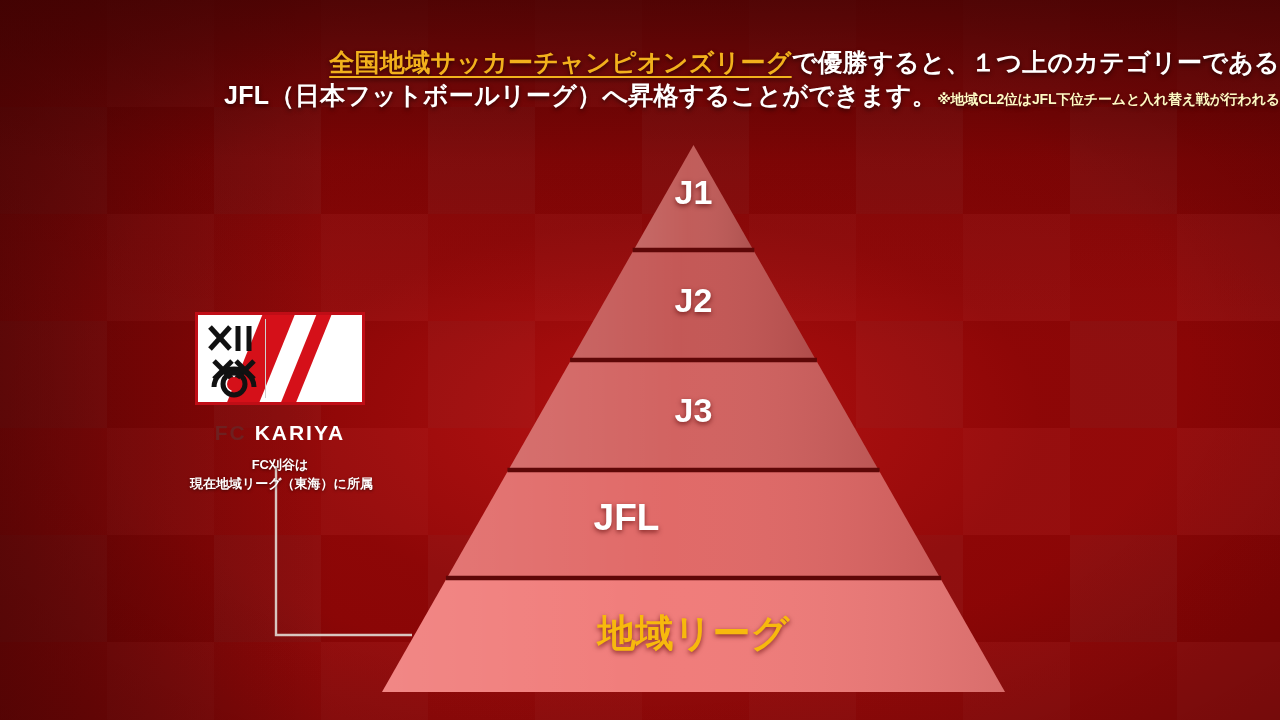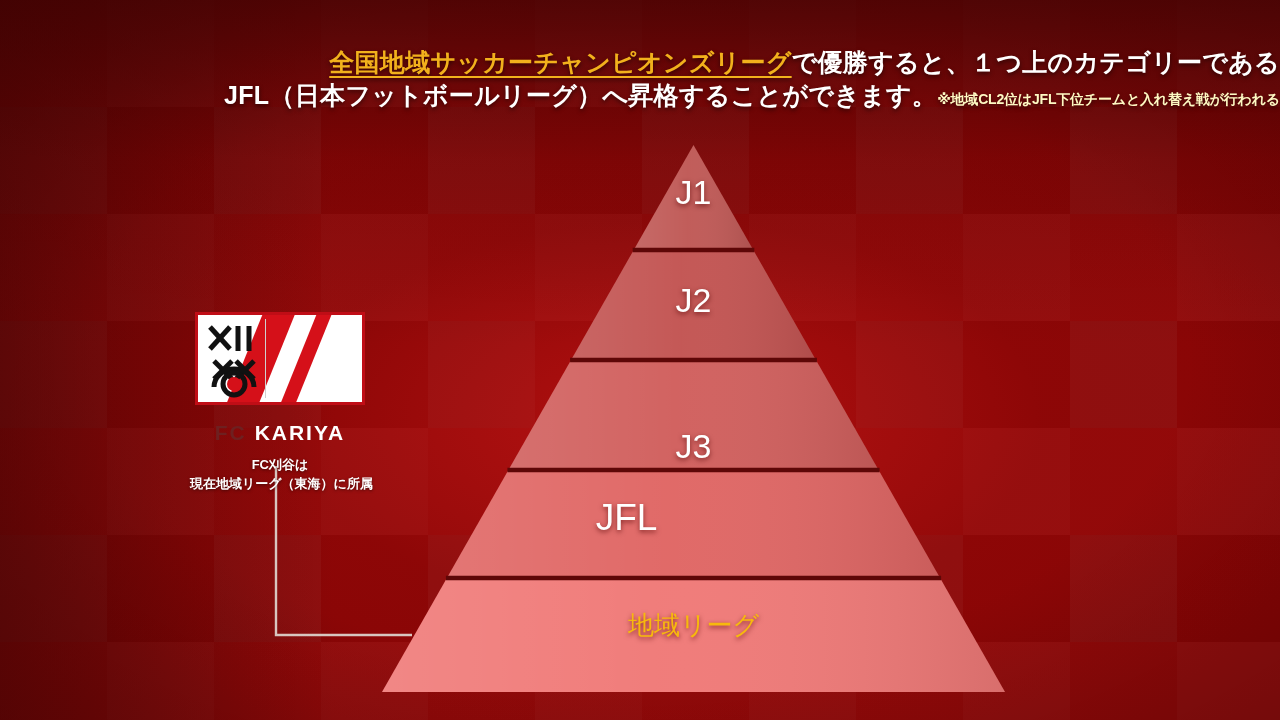--- a/index.html
+++ b/index.html
@@ -84,21 +84,21 @@
 
   
   #pyramid {
     position: absolute;
     left: 0;
     top: 0;
   }
   .tier-label {
     position: absolute;
     text-align: center;
-    font-weight: 400;
+    font-weight: 700;
     color: #ffffff;
     text-shadow: 0 2px 5px rgba(80,0,0,.65);
     pointer-events: none;
     white-space: nowrap;
   }
   .tier-label.gold {
     color: #f7b90d;
     text-shadow: 0 2px 5px rgba(90,0,0,.7);
   }
 
@@ -224,23 +224,23 @@
     <g id="pyramid-dividers">
         <line x1="632.7056672760511" y1="250" x2="754.2943327239489" y2="250" stroke="#5e0707" stroke-width="4.5"></line>
         <line x1="570.0639853747715" y1="360" x2="816.9360146252285" y2="360" stroke="#5e0707" stroke-width="4.5"></line>
         <line x1="507.42230347349175" y1="470" x2="879.5776965265082" y2="470" stroke="#5e0707" stroke-width="4.5"></line>
         <line x1="445.91956124314447" y1="578" x2="941.0804387568555" y2="578" stroke="#5e0707" stroke-width="4.5"></line>
       </g>
   </svg>
   <div id="pyramid-labels">
       <div class="tier-label" style="font-size: 34px; left: 0px; width: 1280px; top: 173.02px; text-align: center; text-indent: 107px;">J1</div>
       <div class="tier-label" style="font-size: 34px; left: 0px; width: 1280px; top: 280.52px; text-align: center; text-indent: 107px;">J2</div>
-      <div class="tier-label" style="font-size: 34px; left: 0px; width: 1280px; top: 390.52px; text-align: center; text-indent: 107px; margin-top: 36px;">J3</div>
+      <div class="tier-label" style="font-size: 34px; left: 0px; width: 1280px; top: 390.52px; text-align: center; text-indent: 107px;">J3</div>
       <div class="tier-label" style="font-size: 37px; left: 0px; width: 1146px; top: 497.36px; text-align: center; text-indent: 107px;">JFL</div>
-      <div class="tier-label gold" style="font-size: 26px; left: 0px; width: 1280px; top: 607.64px; text-indent: 107px;">地域リーグ</div>
+      <div class="tier-label gold" style="font-size: 38px; left: 0px; width: 1280px; top: 607.64px; text-indent: 107px;">地域リーグ</div>
     </div>
 
   <svg id="connector" width="1280" height="720" viewBox="0 0 1280 720">
     <polyline id="connector-path" points="276,466 276,635 412,635" fill="none" stroke="#d8c6c0" stroke-width="2.4"></polyline>
   </svg>
 
   <div id="badge">
 
     <div class="logo-box">
       <div class="logo-stripe"></div>

